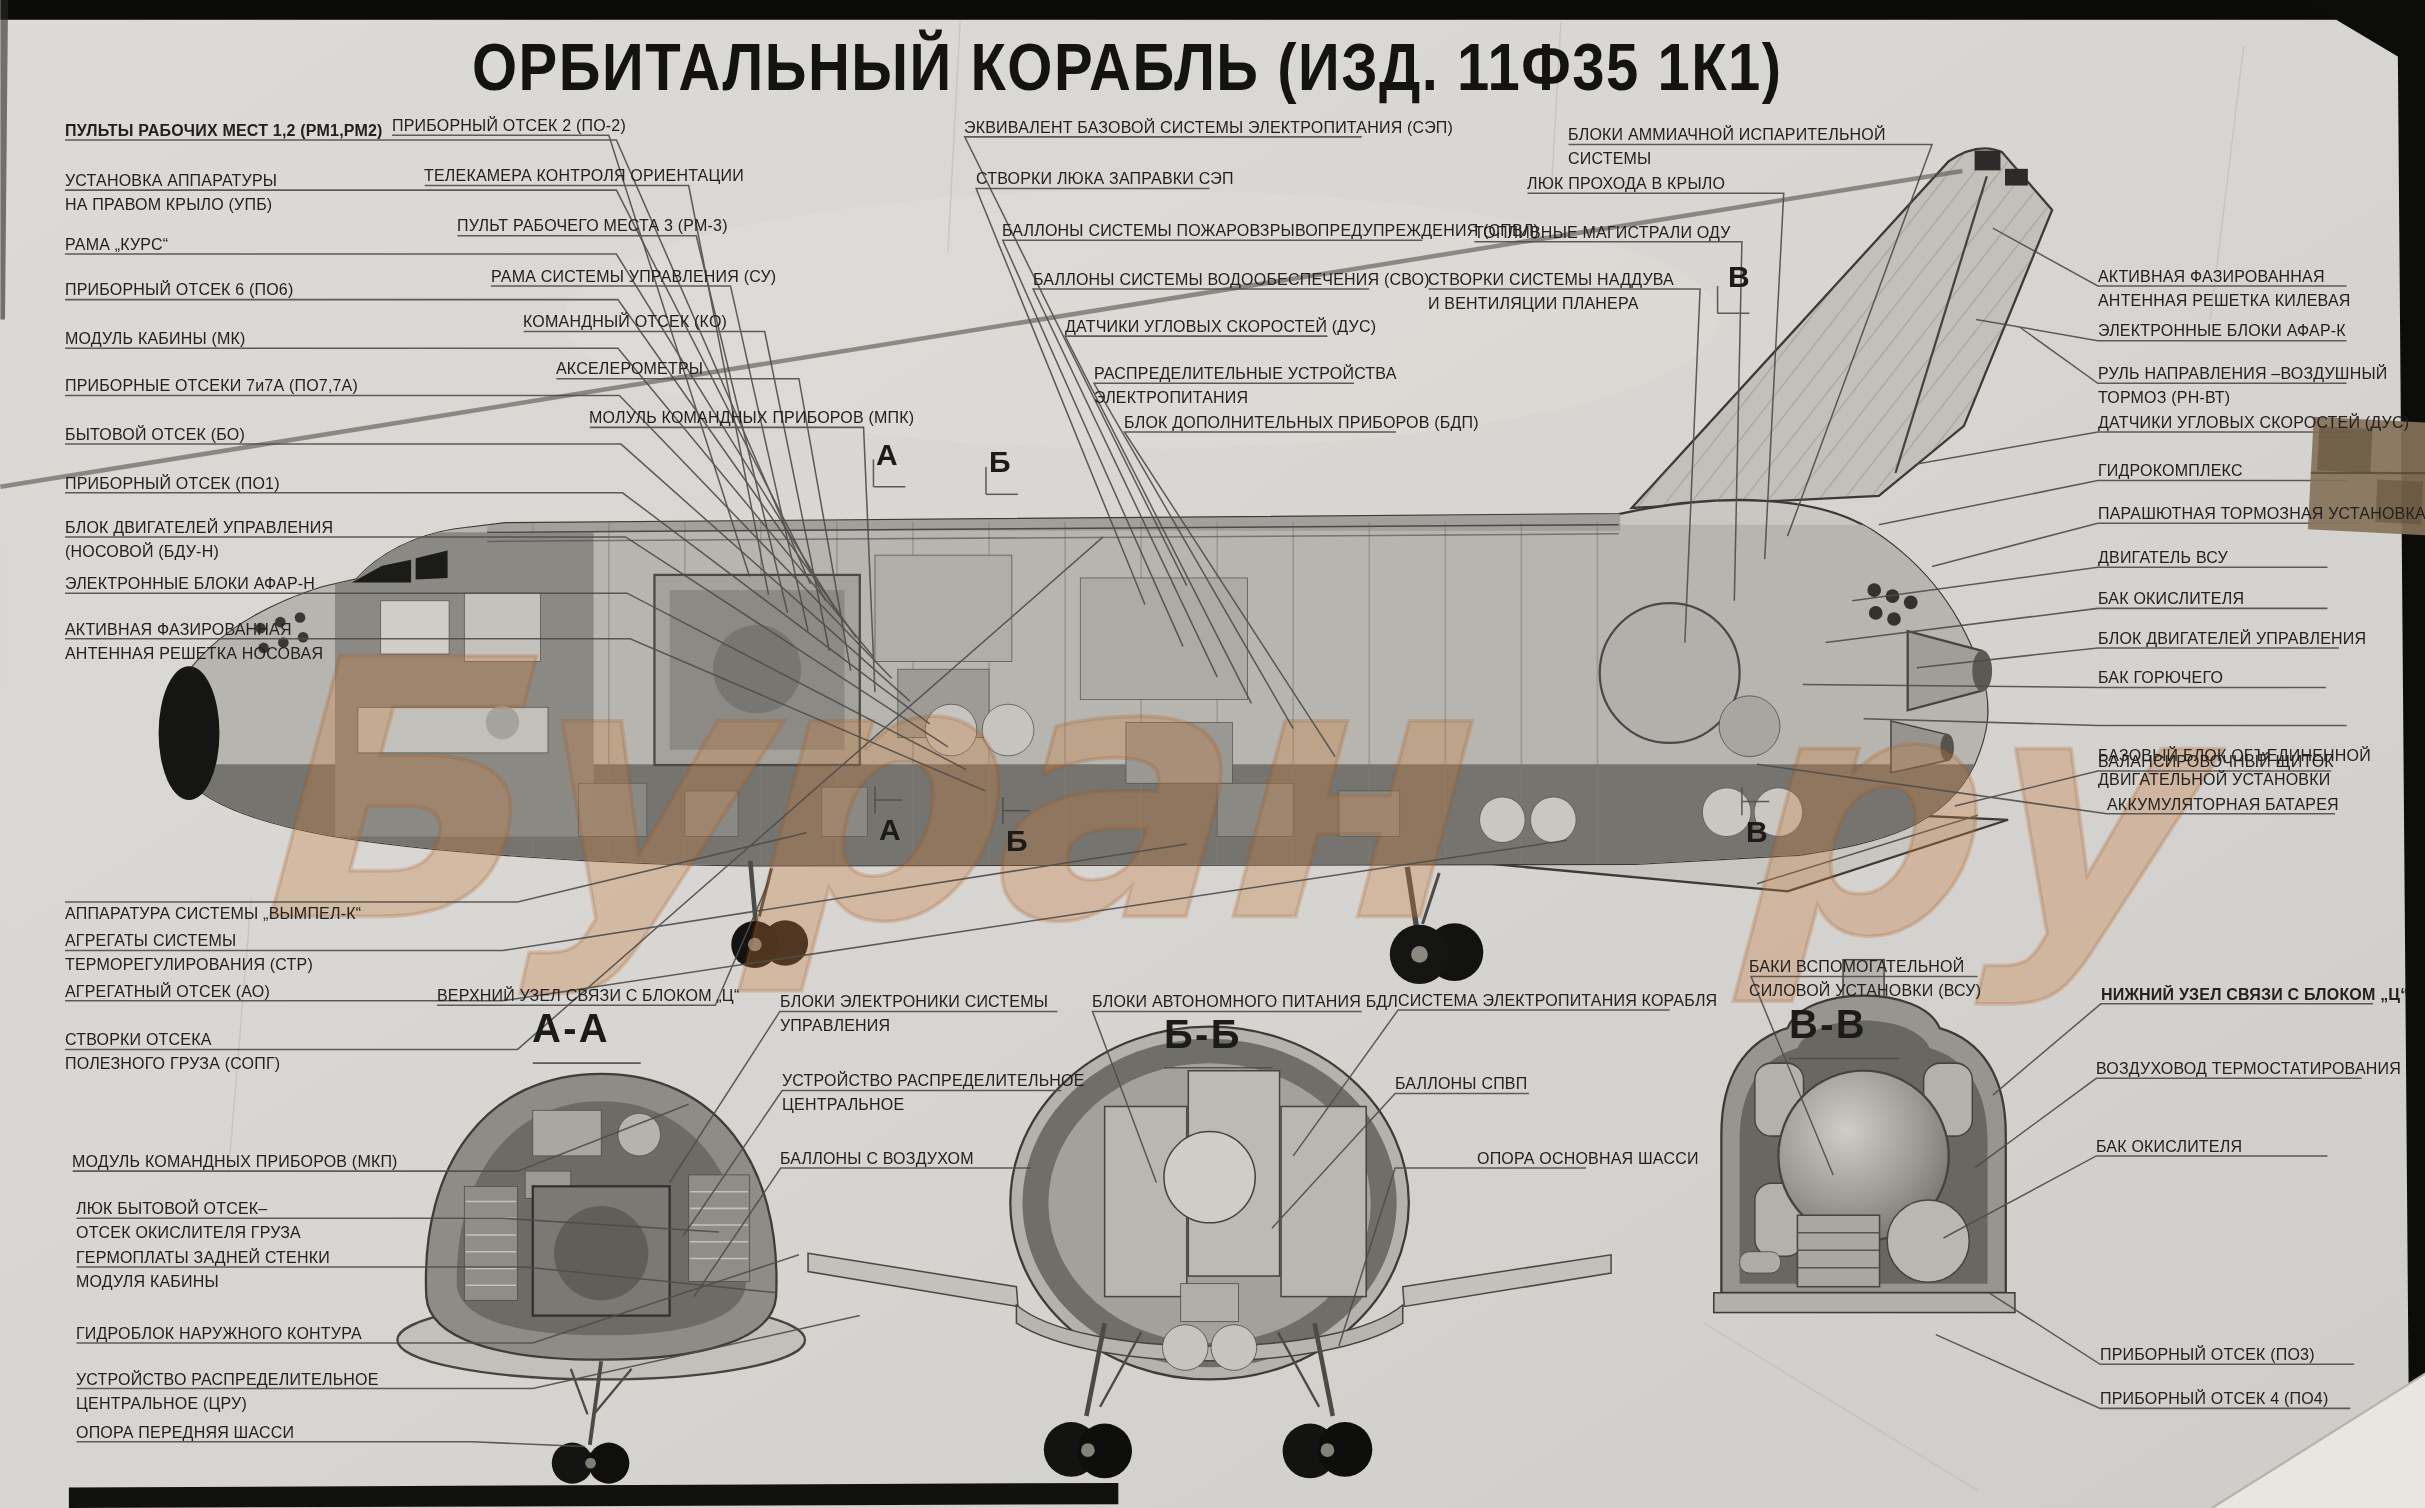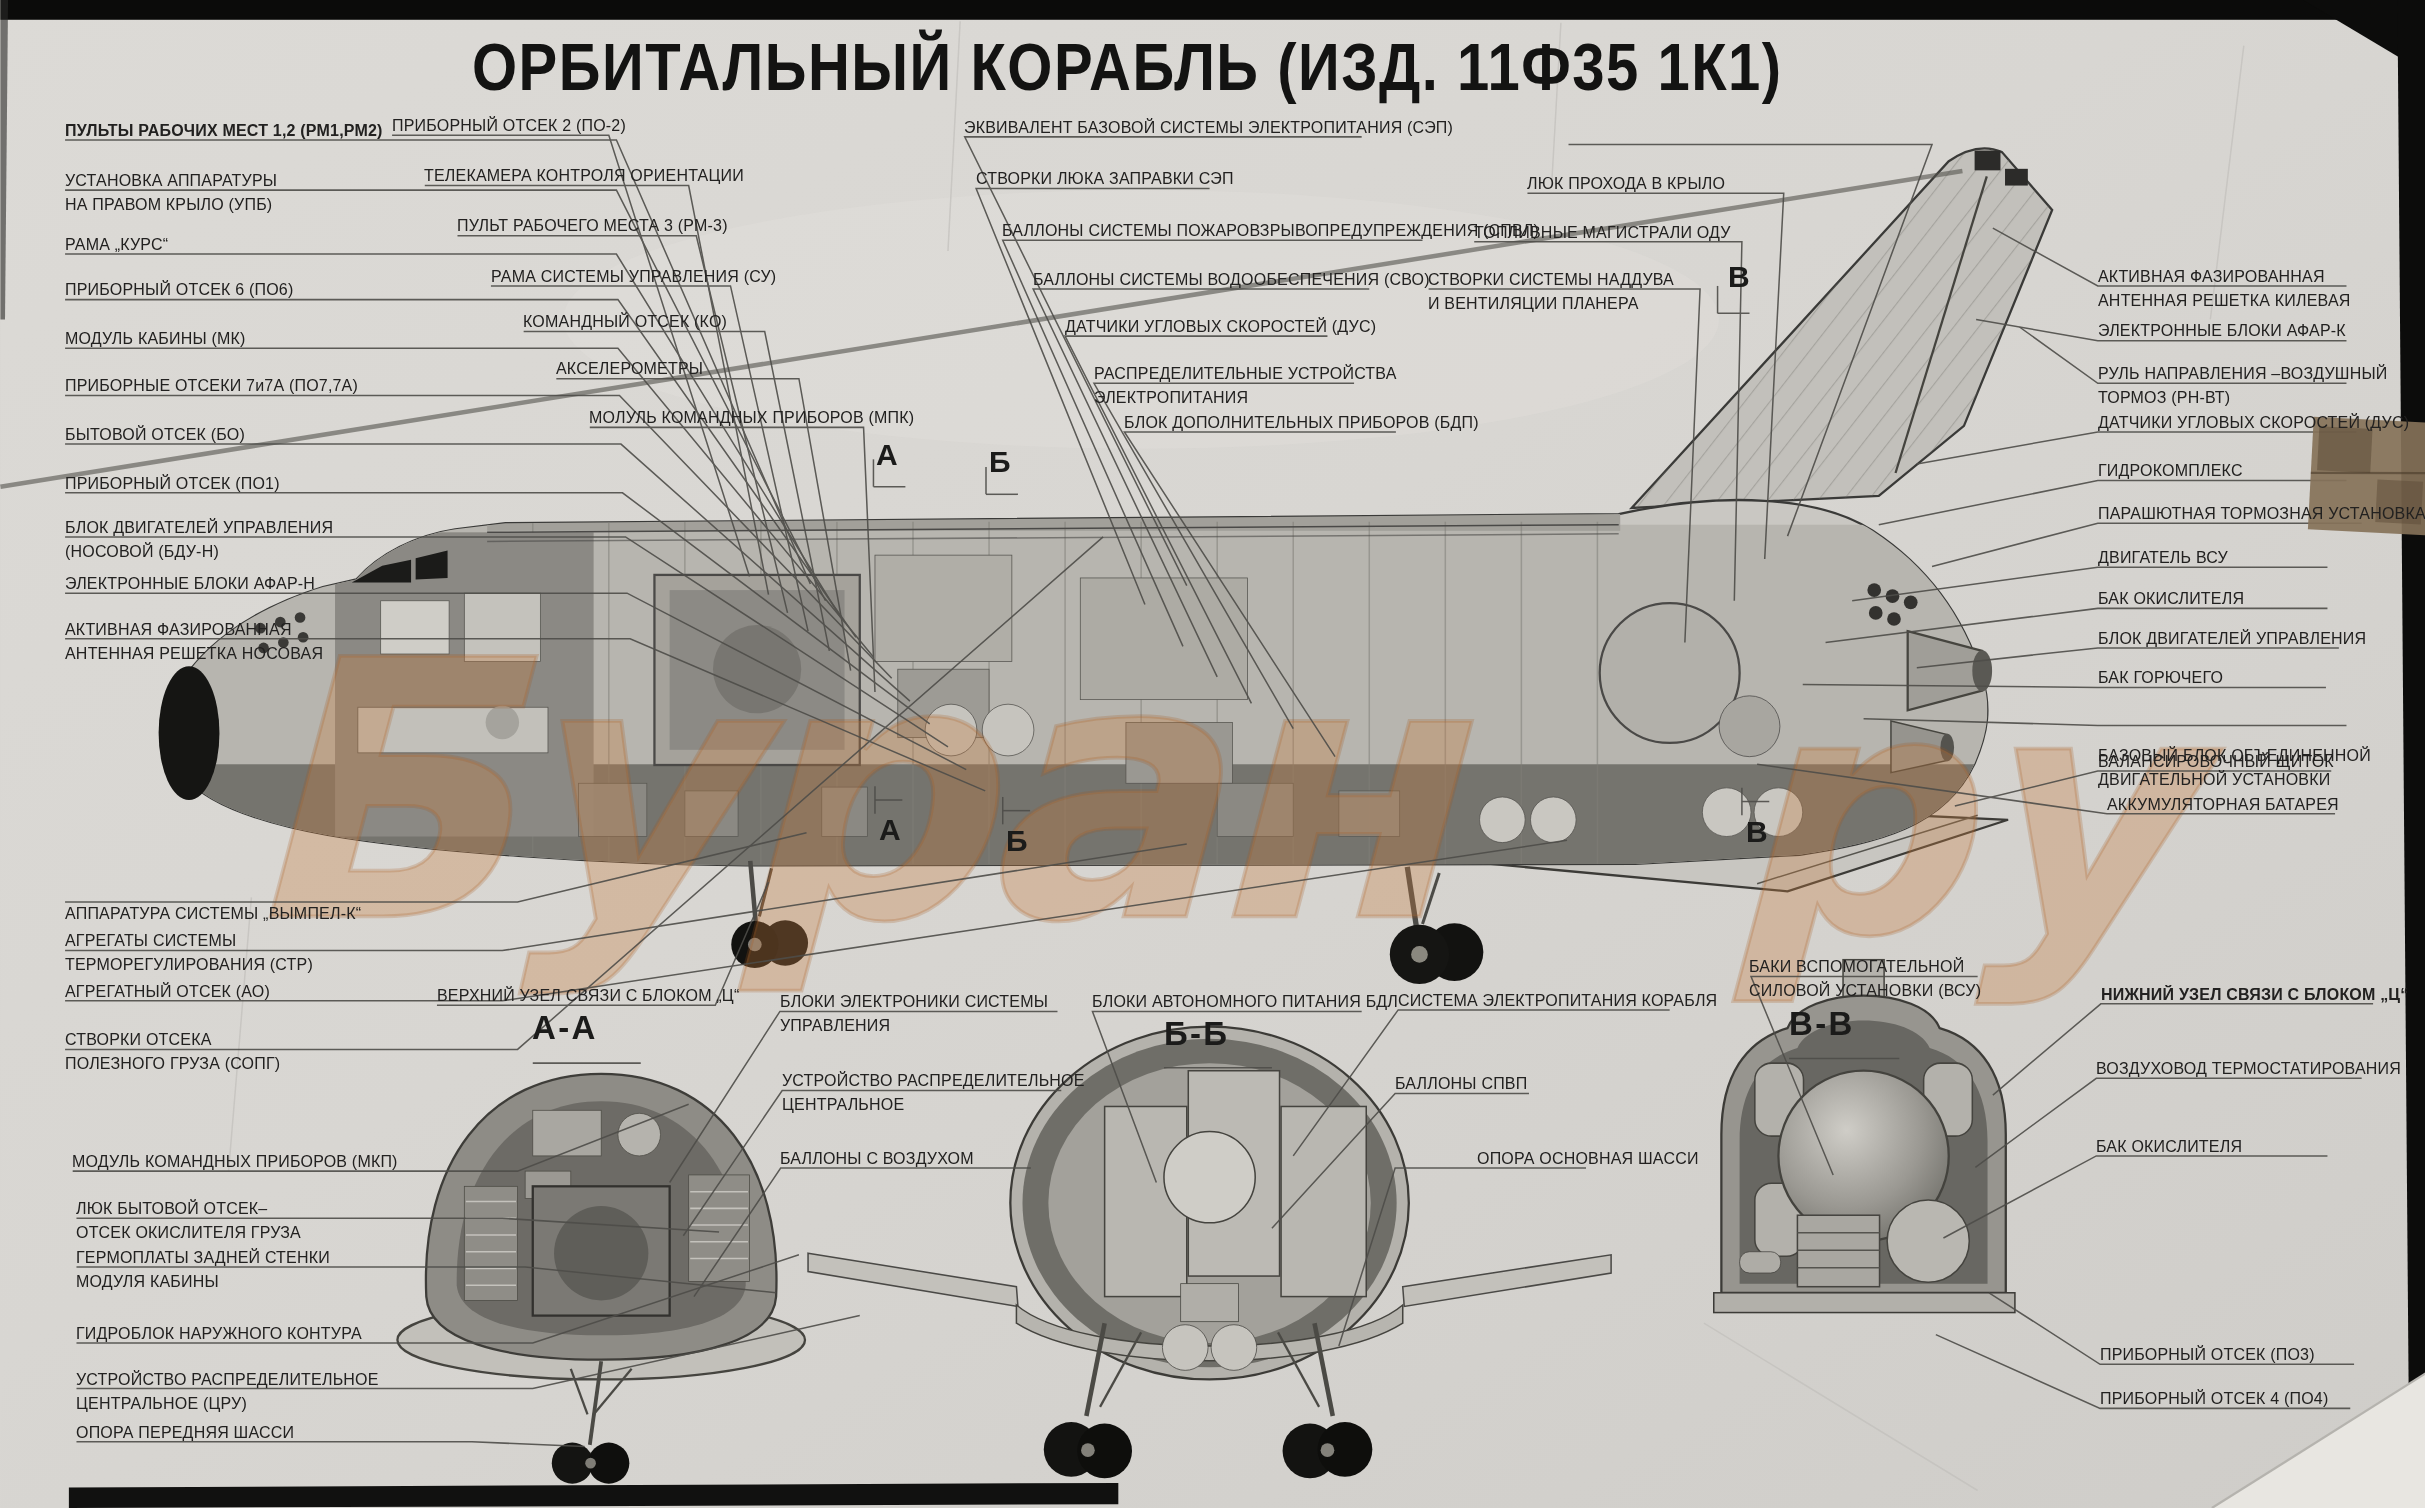--- a/index.html
+++ b/index.html
@@ -5,21 +5,21 @@
   html,body{margin:0;padding:0;background:#555;}
   #poster{position:relative;width:2426px;height:1508px;background:#d8d6d2;overflow:hidden;
           font-family:"Liberation Sans",sans-serif;}
   #art{position:absolute;left:0;top:0;}
   #page-title{position:absolute;left:472px;top:33px;width:1263px;text-align:center;
       font-size:58px;font-weight:bold;letter-spacing:1.5px;color:#131312;
       transform:scaleY(1.14);white-space:nowrap;}
   .callout{position:absolute;font-size:16px;line-height:24px;color:#222120;
       letter-spacing:0.2px;white-space:nowrap;}
   .callout .ln{display:block;}
-  .sec{font-size:33px;font-weight:bold;letter-spacing:2.3px;color:#1b1b1a;}
+  .sec{font-size:40px;font-weight:bold;letter-spacing:2.3px;color:#1b1b1a;}
   .marker{font-size:30px;font-weight:bold;color:#1b1b1a;}
   #callouts{position:absolute;left:0;top:0;width:100%;height:100%;}
 </style>
 </head>
 <body>
 
 <div id="poster">
 
 <svg id="art" width="2426" height="1508" viewBox="0 0 3189 1983">
   <defs>
@@ -387,20 +387,21 @@
       <div class="callout" style="left: 523px; top: 310px;"><span class="lines"><span class="ln">КОМАНДНЫЙ ОТСЕК (КО)</span></span></div>
       <div class="callout" style="left: 556px; top: 357px;"><span class="lines"><span class="ln">АКСЕЛЕРОМЕТРЫ</span></span></div>
       <div class="callout" style="left: 589px; top: 406px;"><span class="lines"><span class="ln">МОЛУЛЬ КОМАНДНЫХ ПРИБОРОВ (МПК)</span></span></div>
       <div class="callout" style="left: 964px; top: 116px;"><span class="lines"><span class="ln">ЭКВИВАЛЕНТ БАЗОВОЙ СИСТЕМЫ ЭЛЕКТРОПИТАНИЯ (СЭП)</span></span></div>
       <div class="callout" style="left: 976px; top: 167px;"><span class="lines"><span class="ln">СТВОРКИ ЛЮКА ЗАПРАВКИ СЭП</span></span></div>
       <div class="callout" style="left: 1002px; top: 219px;"><span class="lines"><span class="ln">БАЛЛОНЫ СИСТЕМЫ ПОЖАРОВЗРЫВОПРЕДУПРЕЖДЕНИЯ (СПВЛ)</span></span></div>
       <div class="callout" style="left: 1033px; top: 268px;"><span class="lines"><span class="ln">БАЛЛОНЫ СИСТЕМЫ ВОДООБЕСПЕЧЕНИЯ (СВО)</span></span></div>
       <div class="callout" style="left: 1065px; top: 315px;"><span class="lines"><span class="ln">ДАТЧИКИ УГЛОВЫХ СКОРОСТЕЙ (ДУС)</span></span></div>
       <div class="callout" style="left: 1094px; top: 362px;"><span class="lines"><span class="ln">РАСПРЕДЕЛИТЕЛЬНЫЕ УСТРОЙСТВА</span><span class="ln">ЭЛЕКТРОПИТАНИЯ</span></span></div>
       <div class="callout" style="left: 1124px; top: 411px;"><span class="lines"><span class="ln">БЛОК ДОПОЛНИТЕЛЬНЫХ ПРИБОРОВ (БДП)</span></span></div>
+      <div class="callout" style="left: 1568px; top: 123px;"><span class="lines"><span class="ln">БЛОКИ АММИАЧНОЙ ИСПАРИТЕЛЬНОЙ</span><span class="ln">СИСТЕМЫ</span></span></div>
       <div class="callout" style="left: 1527px; top: 172px;"><span class="lines"><span class="ln">ЛЮК ПРОХОДА В КРЫЛО</span></span></div>
       <div class="callout" style="left: 1474px; top: 221px;"><span class="lines"><span class="ln">ТОПЛИВНЫЕ МАГИСТРАЛИ ОДУ</span></span></div>
       <div class="callout" style="left: 1428px; top: 268px;"><span class="lines"><span class="ln">СТВОРКИ СИСТЕМЫ НАДДУВА</span><span class="ln">И ВЕНТИЛЯЦИИ ПЛАНЕРА</span></span></div>
       <div class="callout" style="left: 2098px; top: 265px;"><span class="lines"><span class="ln">АКТИВНАЯ ФАЗИРОВАННАЯ</span><span class="ln">АНТЕННАЯ РЕШЕТКА КИЛЕВАЯ</span></span></div>
       <div class="callout" style="left: 2098px; top: 319px;"><span class="lines"><span class="ln">ЭЛЕКТРОННЫЕ БЛОКИ АФАР-К</span></span></div>
       <div class="callout" style="left: 2098px; top: 362px;"><span class="lines"><span class="ln">РУЛЬ НАПРАВЛЕНИЯ –ВОЗДУШНЫЙ</span><span class="ln">ТОРМОЗ (РН-ВТ)</span></span></div>
       <div class="callout" style="left: 2098px; top: 411px;"><span class="lines"><span class="ln">ДАТЧИКИ УГЛОВЫХ СКОРОСТЕЙ (ДУС)</span></span></div>
       <div class="callout" style="left: 2098px; top: 459px;"><span class="lines"><span class="ln">ГИДРОКОМПЛЕКС</span></span></div>
       <div class="callout" style="left: 2098px; top: 502px;"><span class="lines"><span class="ln">ПАРАШЮТНАЯ ТОРМОЗНАЯ УСТАНОВКА</span></span></div>
       <div class="callout" style="left: 2098px; top: 546px;"><span class="lines"><span class="ln">ДВИГАТЕЛЬ ВСУ</span></span></div>

